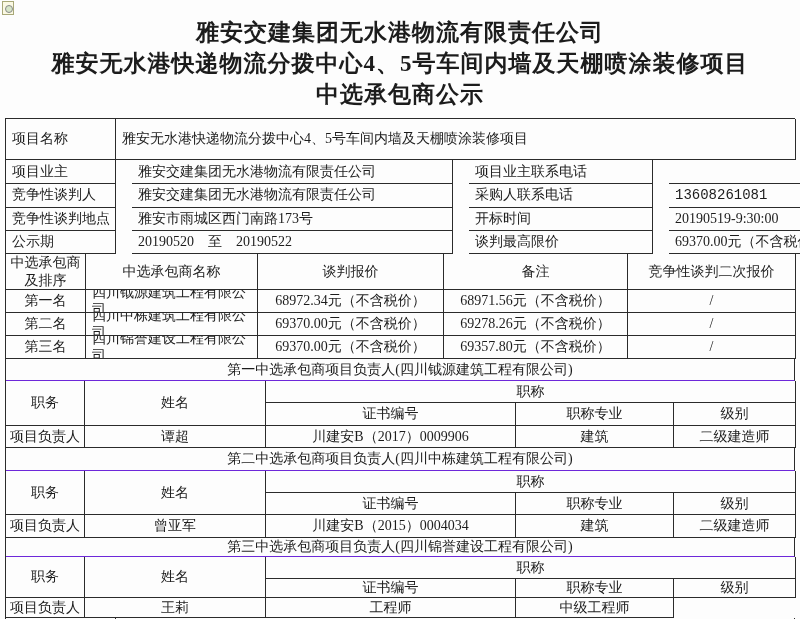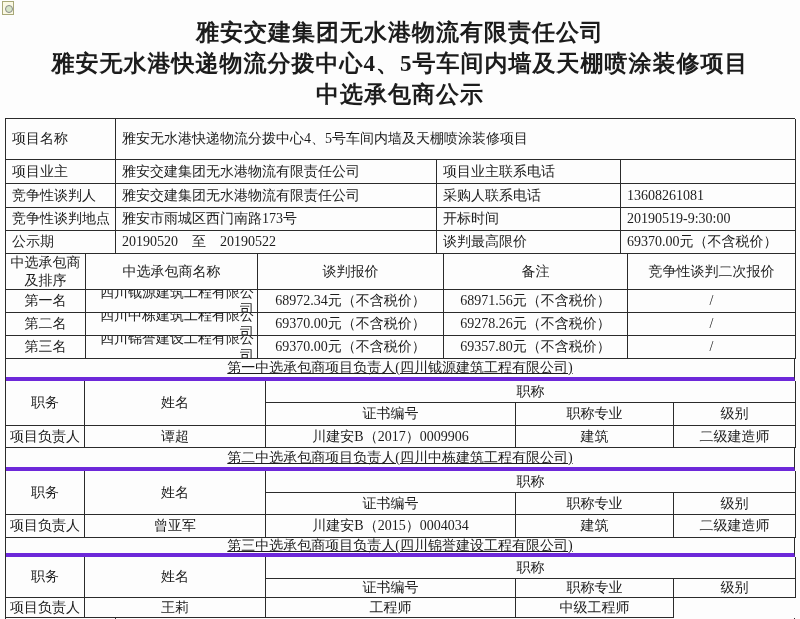--- a/index.html
+++ b/index.html
@@ -31,32 +31,32 @@
     position: absolute; left: 5px; top: 118px; width: 790px;
     border-top: 1px solid #2b2b2b; border-left: 1px solid #2b2b2b;
     font-size: 14px;
   }
   .grid { display: grid; }
   .cell {
     border-right: 1px solid #2b2b2b; border-bottom: 1px solid #2b2b2b;
     display: flex; align-items: center; justify-content: center;
     text-align: center; padding: 1px 3px; line-height: 1.25; overflow: hidden;
   }
-  .cell.left { justify-content: flex-start; text-align: right; padding-left: 6px; }
+  .cell.left { justify-content: flex-start; text-align: left; padding-left: 6px; }
   
   .rowA1 { grid-template-columns: 110px 680px; height: 41px; }
-  .rowA  { grid-template-columns: 110px 321px 184px 175px; }
-  .rA2 { height: 24px; } .rA3 { height: 24px; } .rA4 { height: 23px; } .rA5 { height: 23px; }
+  .rowA  { grid-template-columns: 110px 321px 184px 175px; gap: 16px; }
+  .rA2 { height: 24px; } .rA3 { height: 24px; font-family: Liberation Mono, monospace; } .rA4 { height: 23px; } .rA5 { height: 23px; }
   
   .winHead { grid-template-columns: 80px 172px 186px 184px 168px; height: 36px; }
   .winRow  { grid-template-columns: 80px 172px 186px 184px 168px; height: 23px; }
   
   .secHead {
-    height: 22px; border-right: 1px solid #2b2b2b; border-bottom: 4px solid #6d28d9;
-    display: flex; align-items: center; justify-content: center; text-decoration: underline;
+    height: 22px; border-right: 1px solid #2b2b2b; border-bottom: 1px solid #6d28d9;
+    display: flex; align-items: center; justify-content: center;
   }
   .secGrid { grid-template-columns: 79px 181px 250px 158px 122px; }
   .sec1 .secGrid { grid-template-rows: 22px 23px 22px; }
   .sec2 .secHead { height: 23px; }
   .sec2 .secGrid { grid-template-rows: 22px 22px 23px; }
   .sec3 .secHead { height: 19px; }
   .sec3 .secGrid { grid-template-rows: 22px 19px 20px; }
   .span2 { grid-row: span 2; }
   .span3col { grid-column: 3 / 6; }
   

